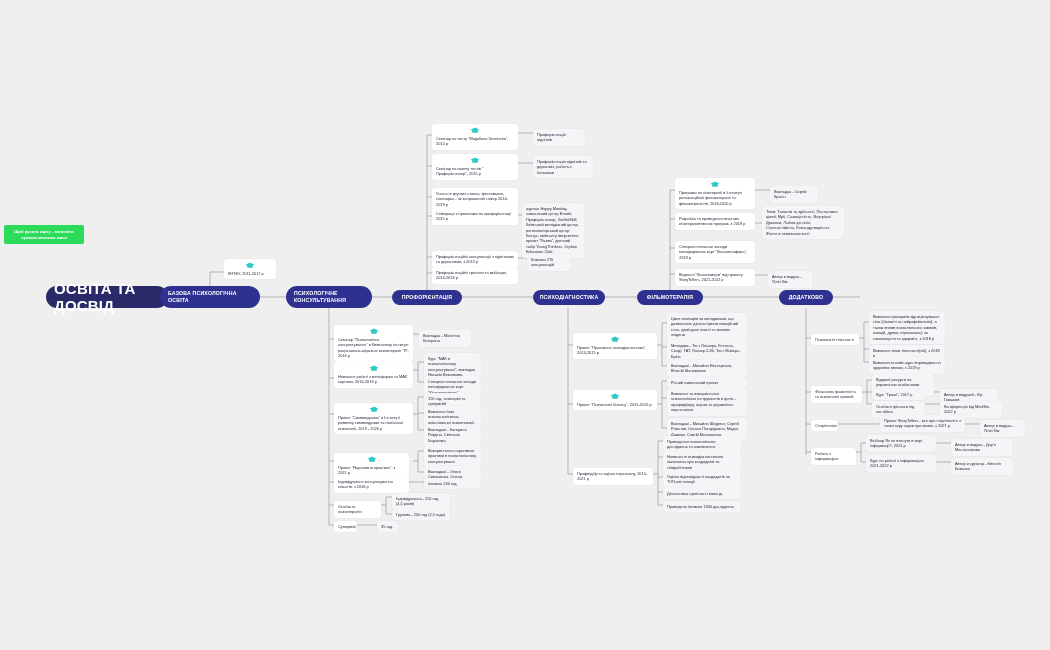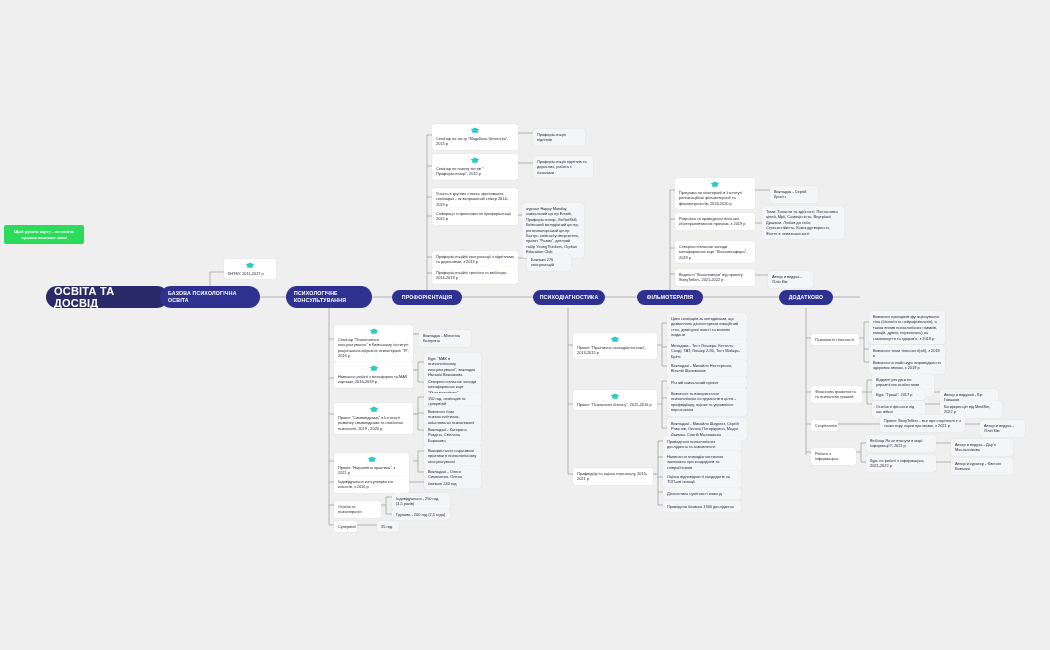--- a/index.html
+++ b/index.html
@@ -48,21 +48,21 @@
     padding: 0 8px;
     font-weight: bold;
     letter-spacing: .2px;
   }
   .trunk.root {
     left: 46px; top: 286px;
     width: 122px; height: 22px;
     background: #2a2a68;
     border-radius: 12px;
     justify-content: center;
-    font-size: 11px;
+    font-size: 15px;
   }
   .trunk.lv1 {
     background: #2f3191;
     font-size: 5.2px;
     line-height: 1.35;
     border-radius: 11px;
   }
   .t-base  { left: 160px; top: 286px; width: 100px; height: 22px; }
   .t-cons  { left: 286px; top: 286px; width:  86px; height: 22px; }
   .t-prof  { left: 392px; top: 290px; width:  70px; height: 15px; justify-content:center; }

